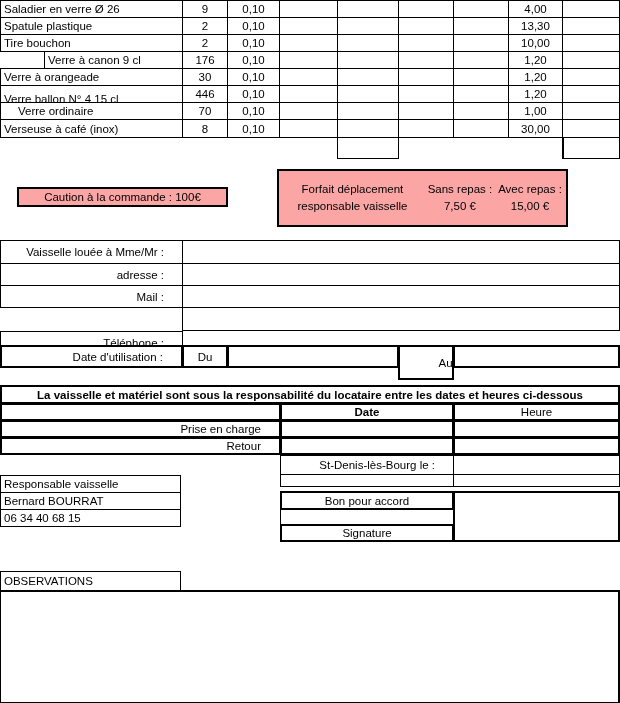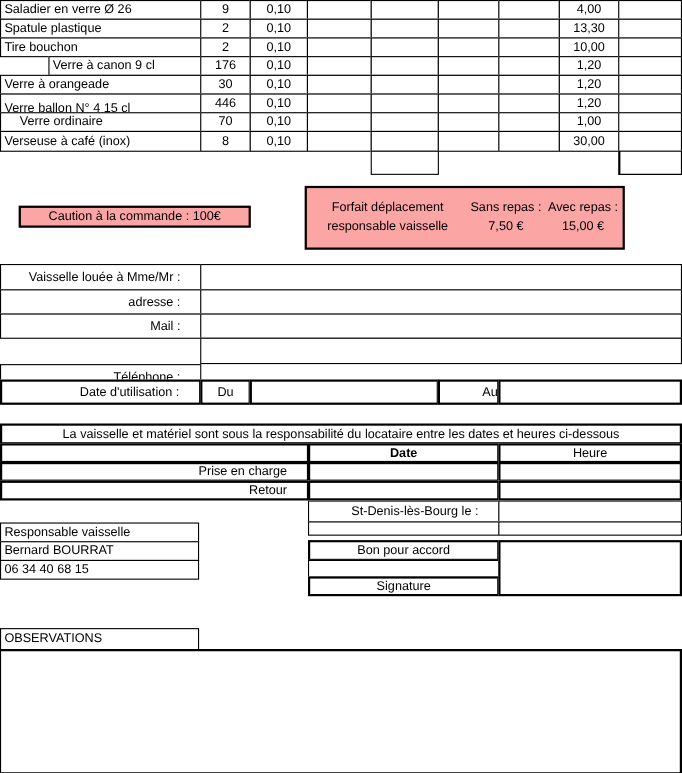--- a/index.html
+++ b/index.html
@@ -32,21 +32,21 @@
     white-space: nowrap;
     overflow: hidden;
   }
   .b-thin { border: 1px solid #000; }
   .b-thick { border: 2px solid #000; }
 
   .al-l { justify-content: flex-start; padding-left: 3px; }
   .al-c { justify-content: center; }
   .al-r { justify-content: flex-end; padding-right: 18px; }
 
-  .bold { font-weight: normal; }
+  .bold { font-weight: bold; }
 
   .blockbox {
     position: absolute;
     box-sizing: border-box;
     border: 2px solid #000;
     background: #fca5a5;
     display: flex;
     flex-direction: row;
     align-items: center;
     justify-content: center;
@@ -166,21 +166,21 @@
     <div class="cell b-thin al-l" style="left:182px;top:285px;width:438px;height:23px;"></div>
 
     <div class="cell b-thin al-r" style="left:0px;top:307px;width:183px;height:24px;margin-top:24px;">Téléphone :</div>
     <div class="cell b-thin al-l" style="left:182px;top:307px;width:438px;height:24px;"></div>
   </div>
 
   <div>
     <div class="cell b-thick al-r" style="left:0px;top:345px;width:183px;height:23px;">Date d'utilisation :</div>
     <div class="cell b-thick al-c" style="left:182px;top:345px;width:46px;height:23px;">Du</div>
     <div class="cell b-thick al-l" style="left:227px;top:345px;width:172px;height:23px;"></div>
-    <div class="cell b-thick al-c" style="left:398px;top:345px;width:56px;height:23px;padding-left:39px;">Au</div>
+    <div class="cell b-thick al-c" style="left:398px;top:345px;width:56px;height:35px;padding-left:39px;">Au</div>
     <div class="cell b-thick al-l" style="left:453px;top:345px;width:167px;height:23px;"></div>
   </div>
 
   <div>
     <div class="cell b-thick al-c bold" style="left:0px;top:385px;width:620px;height:19px;">La vaisselle et matériel sont sous la responsabilité du locataire entre les dates et heures ci-dessous</div>
 
     <div class="cell b-thick al-c" style="left:0px;top:403px;width:281px;height:18px;"></div>
     <div class="cell b-thick al-c" style="left:280px;top:403px;width:174px;height:18px;font-weight:bold;">Date</div>
     <div class="cell b-thick al-c" style="left:453px;top:403px;width:167px;height:18px;">Heure</div>
 

